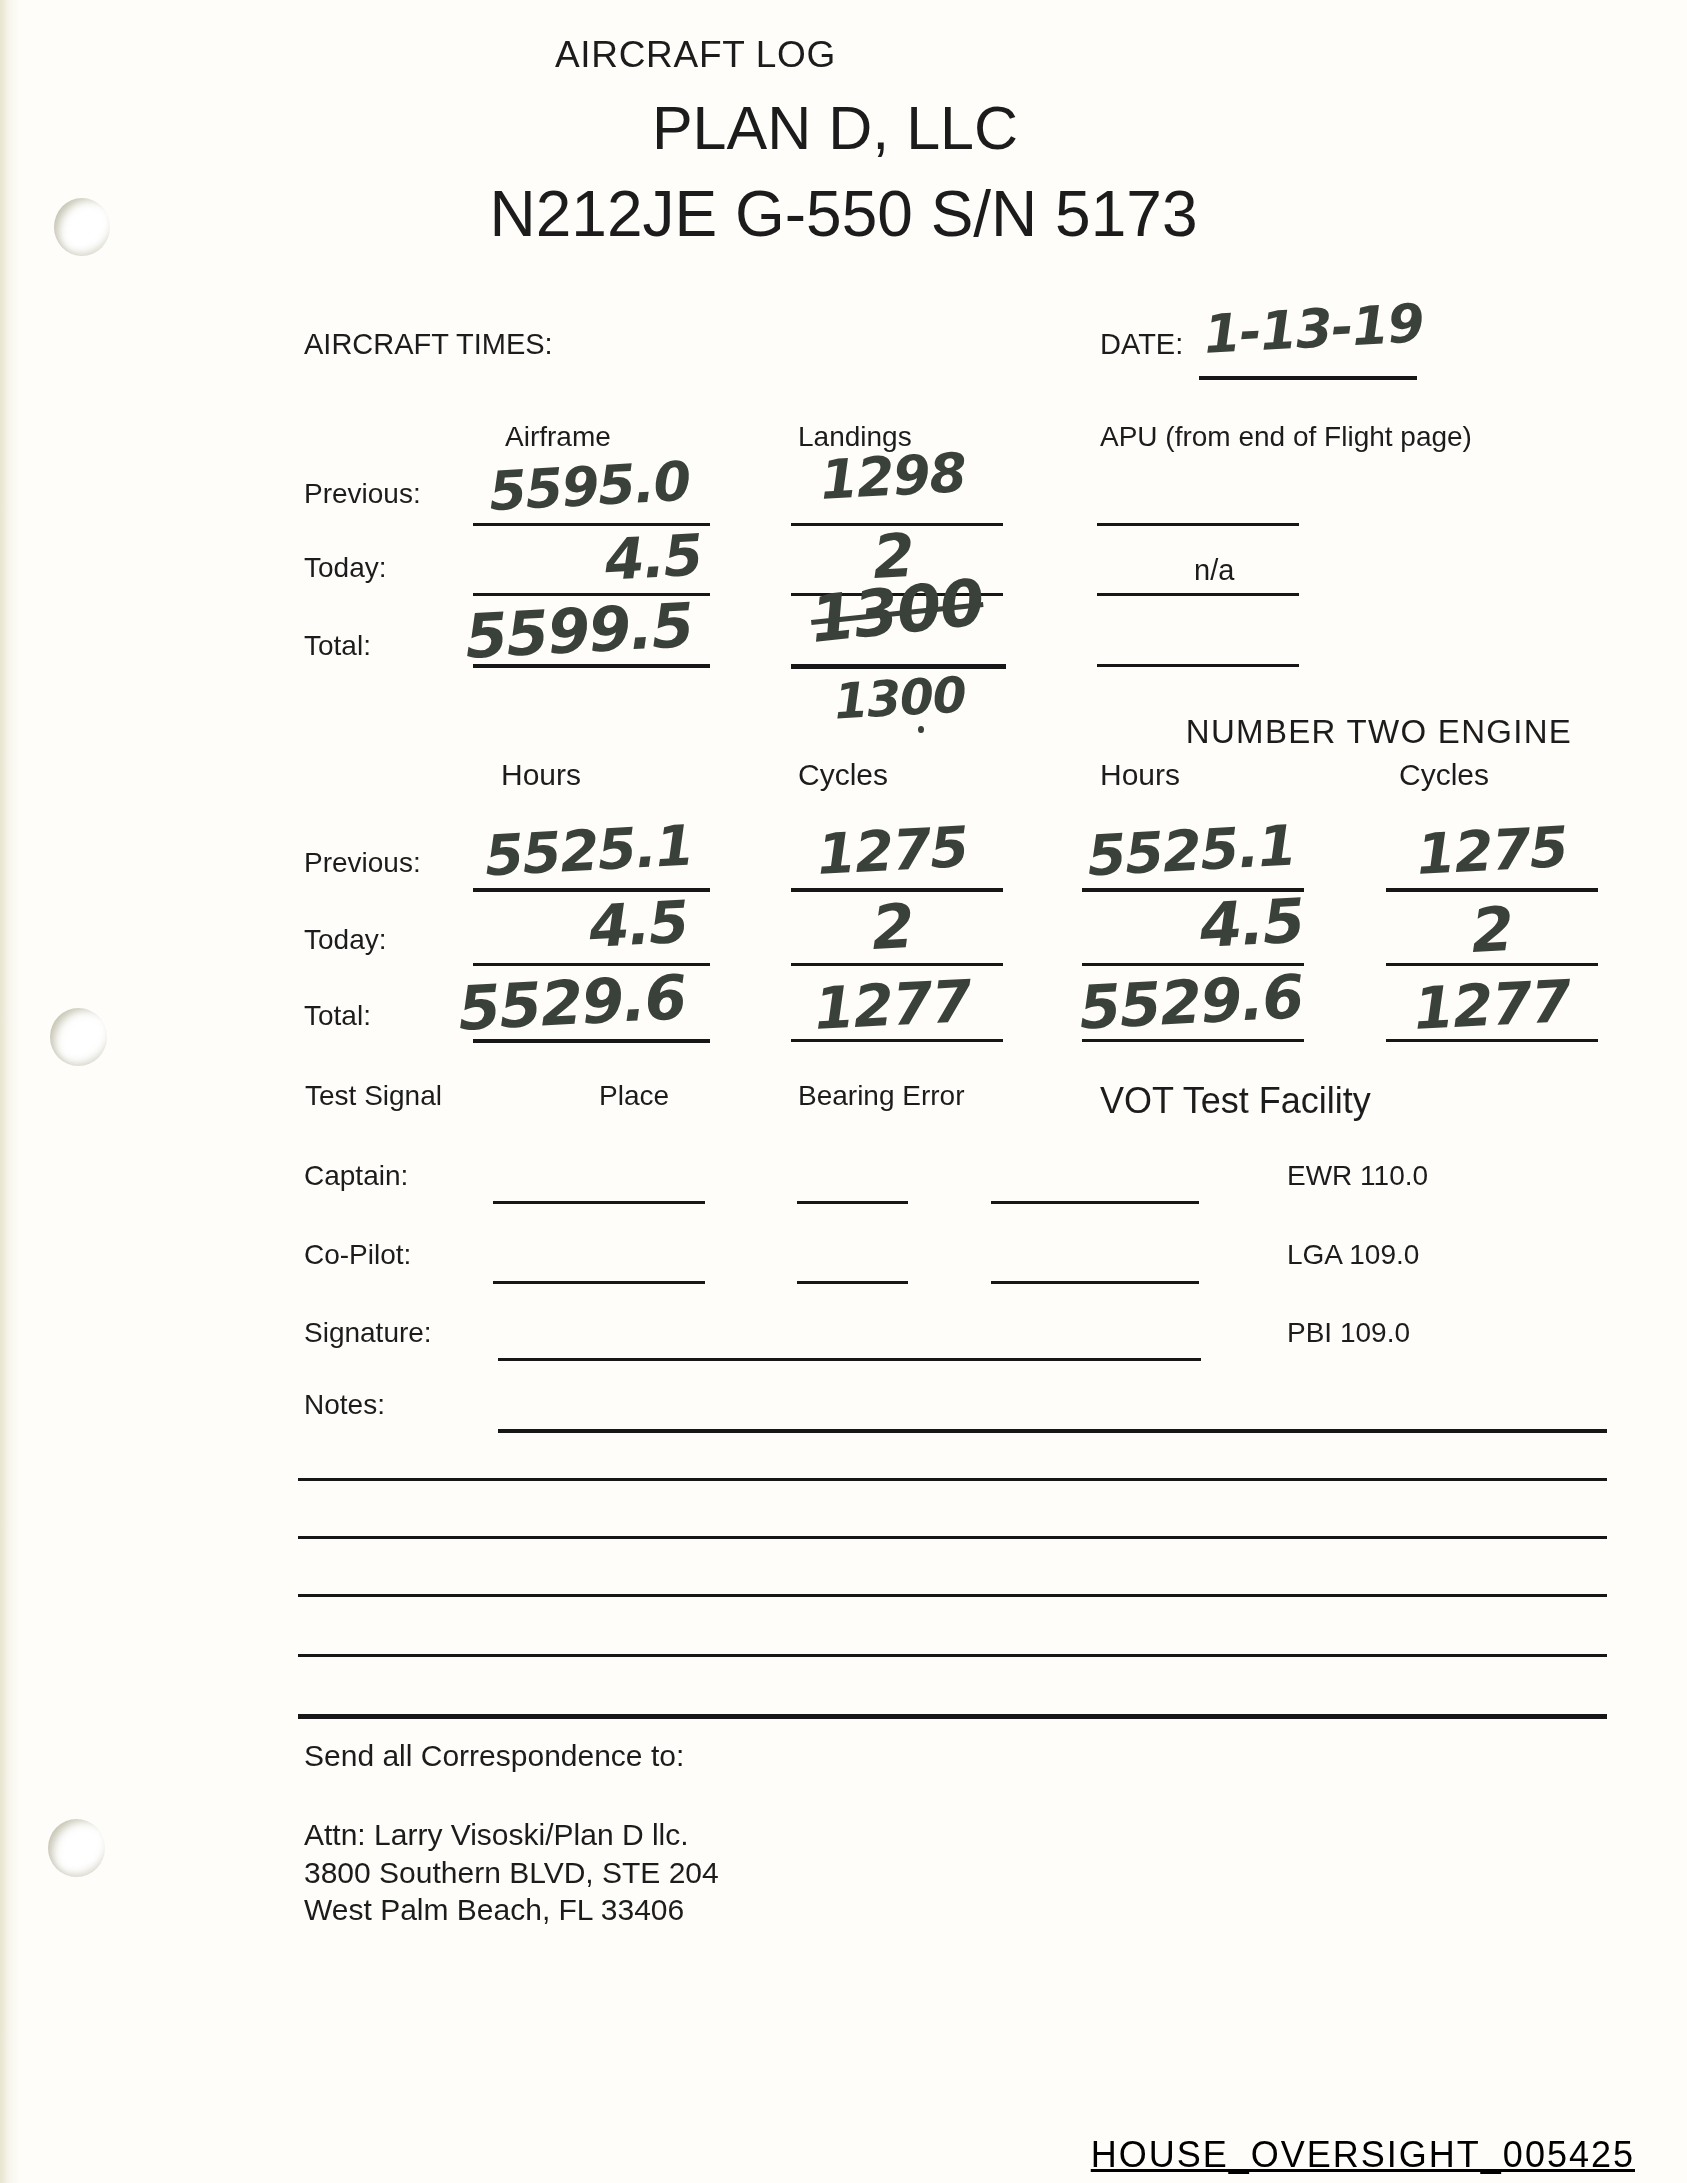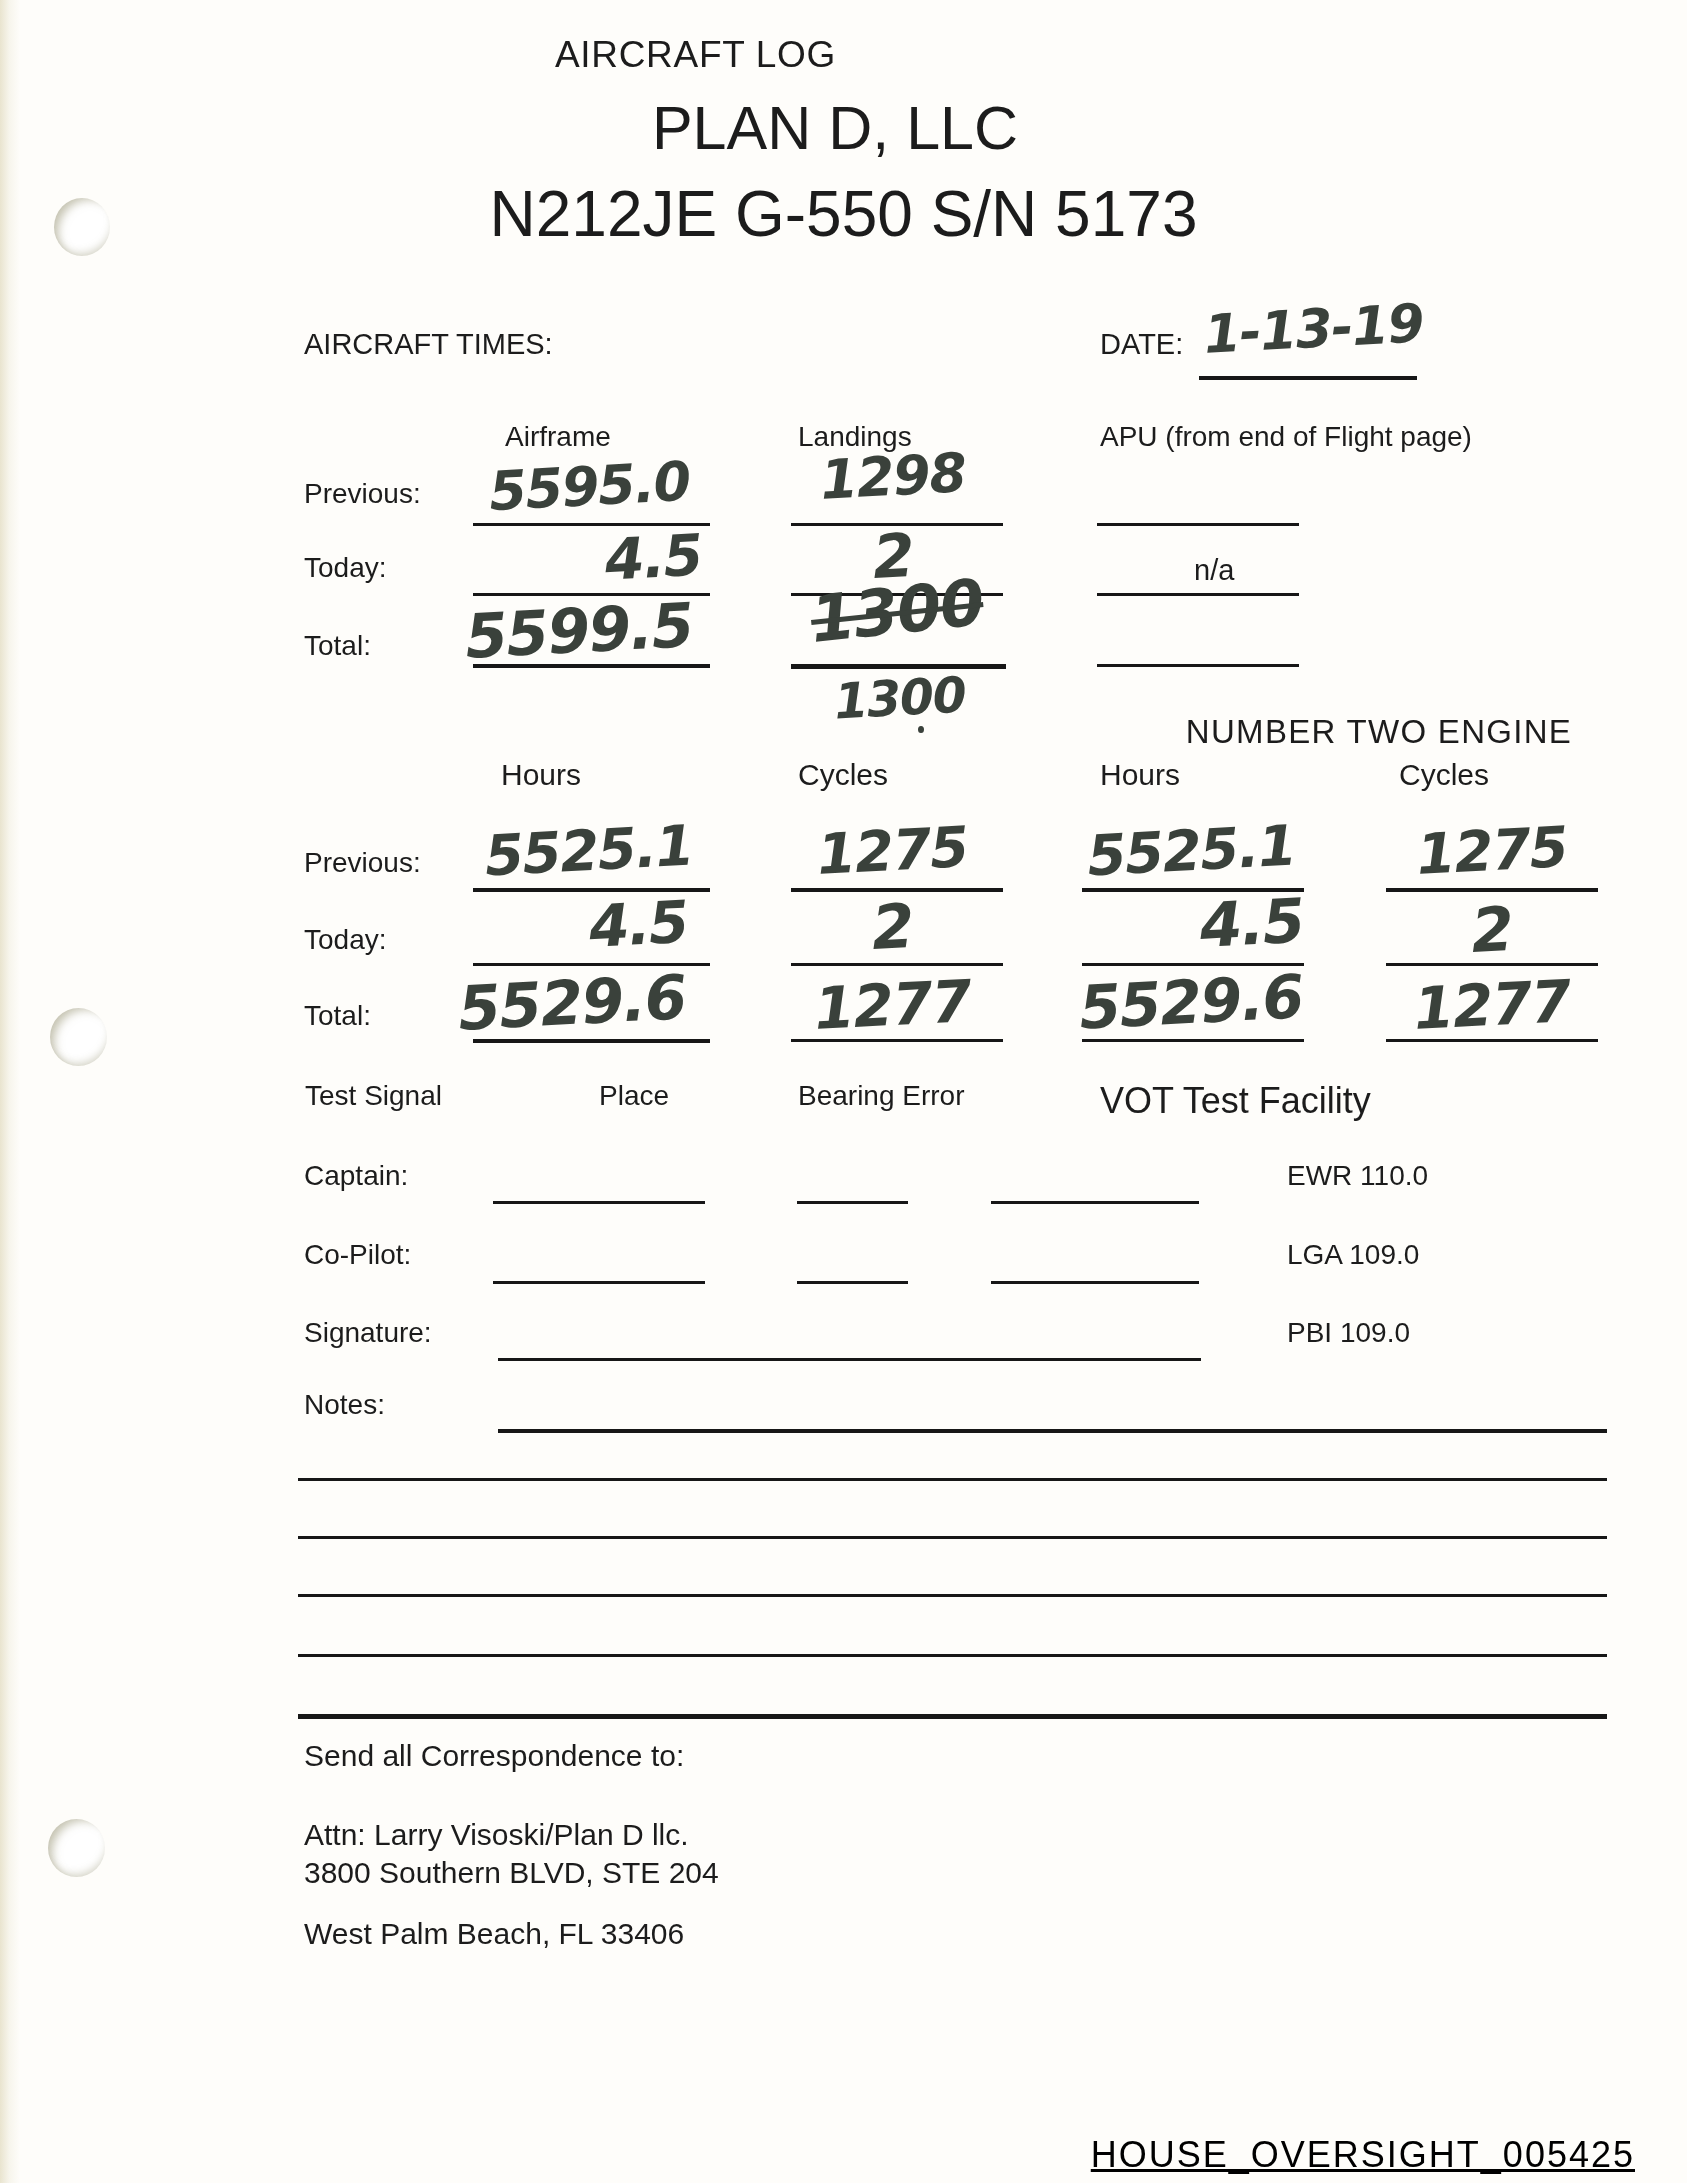--- a/index.html
+++ b/index.html
@@ -139,18 +139,18 @@
   <div class="line" style="left:498px; top:1429px; width:1109px; height:4px;"></div>
   <div class="line" style="left:298px; top:1478px; width:1309px;"></div>
   <div class="line" style="left:298px; top:1536px; width:1309px;"></div>
   <div class="line" style="left:298px; top:1594px; width:1309px;"></div>
   <div class="line" style="left:298px; top:1654px; width:1309px;"></div>
   <div class="line" style="left:298px; top:1714px; width:1309px; height:4.6px;"></div>
 
   <div class="abs printed" style="left:304px; top:1739px; font-size:30px;">Send all Correspondence to:</div>
   <div class="abs printed" style="left:304px; top:1818px; font-size:30px;">Attn: Larry Visoski/Plan D llc.</div>
   <div class="abs printed" style="left:304px; top:1856px; font-size:30px;">3800 Southern BLVD, STE 204</div>
-  <div class="abs printed" style="left:304px; top:1893px; font-size:30px;margin-top:24px;">West Palm Beach, FL 33406</div>
+  <div class="abs printed" style="left:304px; top:1893px; font-size:30px;">West Palm Beach, FL 33406</div>
 
   <div class="abs printed" style="right:52px; top:2134px; font-size:36px; letter-spacing:2px; color:#000;text-decoration:underline;">HOUSE_OVERSIGHT_005425</div>
 
 </div>
 
 
 </body></html>

